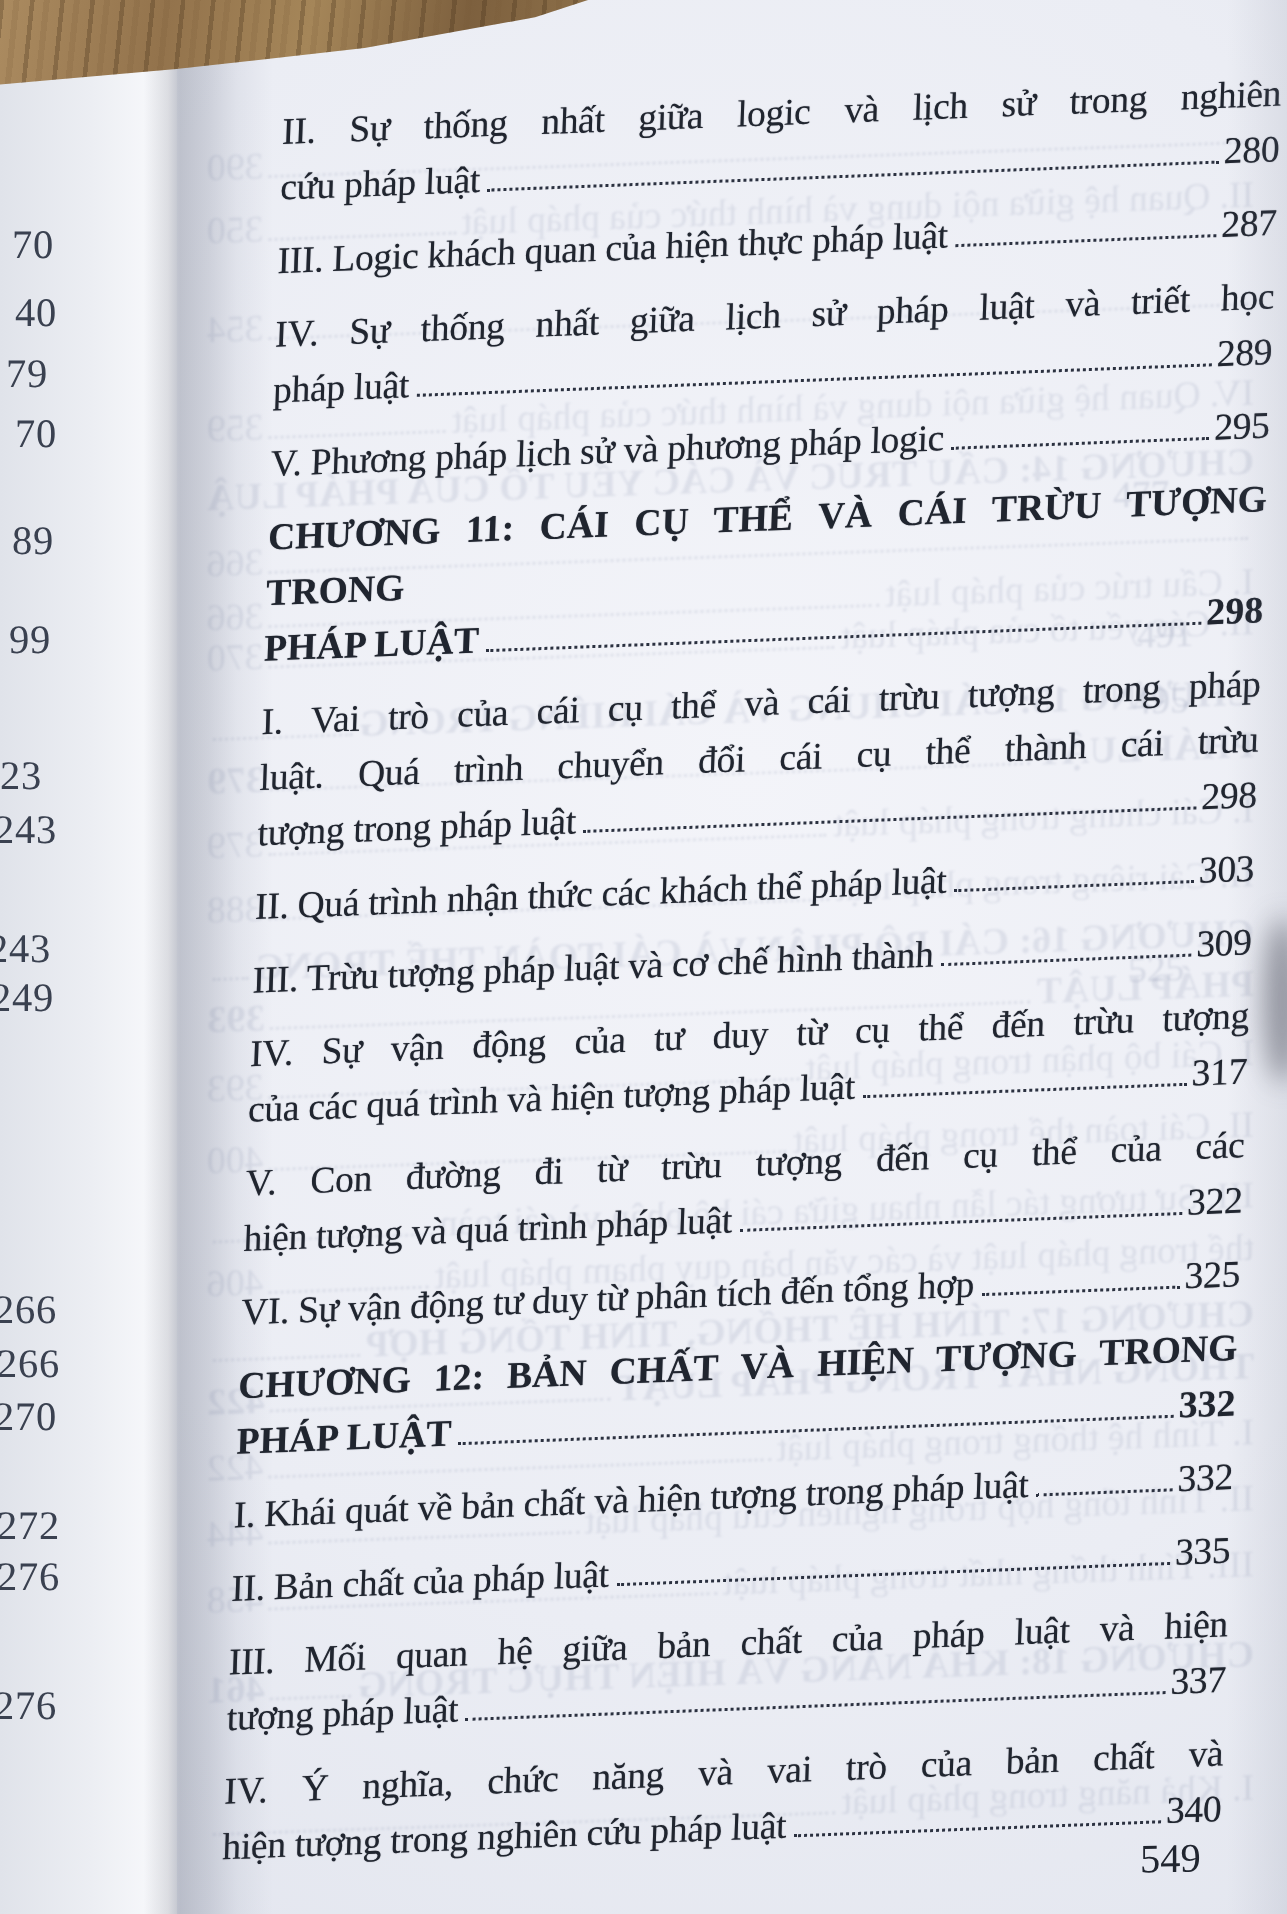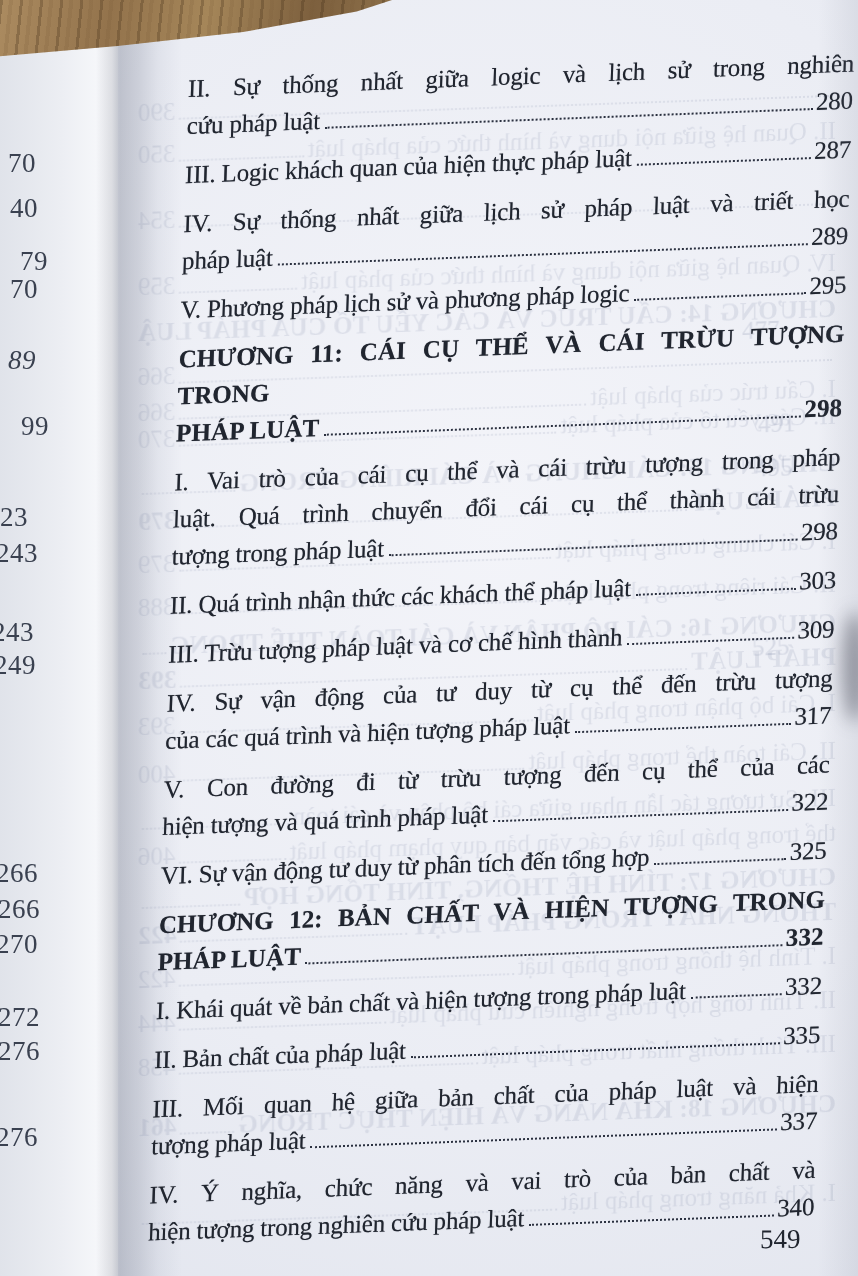--- a/index.html
+++ b/index.html
@@ -62,24 +62,24 @@
   .pnum{white-space:nowrap;}
   .folio{position:absolute;top:1224px;right:58px;font-size:27px;color:#20252f;transform:skewY(-1deg);}
 </style>
 </head>
 <body>
 
 <div class="photo">
   <div class="left-stack">
       <span class="edge-num" style="left: 8px; top: 148px;">70</span>
       <span class="edge-num" style="left: 10px; top: 193px;">40</span>
-      <span class="edge-num" style="left: 20px; top: 234px; margin-top: 12px;">79</span>
+      <span class="edge-num" style="left: 4px; top: 234px;">79</span>
       <span class="edge-num" style="left: 10px; top: 274px;">70</span>
-      <span class="edge-num" style="left: 8px; top: 345px; font-style: italic;">89</span>
-      <span class="edge-num" style="left: 21px; top: 411px;">99</span>
+      <span class="edge-num" style="left: 8px; top: 345px;">89</span>
+      <span class="edge-num" style="left: 6px; top: 411px;">99</span>
       <span class="edge-num" style="left: -14px; top: 502px;">223</span>
       <span class="edge-num" style="left: -4px; top: 538px;">243</span>
       <span class="edge-num" style="left: -8px; top: 617px;">243</span>
       <span class="edge-num" style="left: -6px; top: 650px;">249</span>
       <span class="edge-num" style="left: -4px; top: 858px;">266</span>
       <span class="edge-num" style="left: -2px; top: 894px;">266</span>
       <span class="edge-num" style="left: -4px; top: 929px;">270</span>
       <span class="edge-num" style="left: -2px; top: 1002px;">272</span>
       <span class="edge-num" style="left: -2px; top: 1036px;">276</span>
       <span class="edge-num" style="left: -4px; top: 1122px;">276</span>

